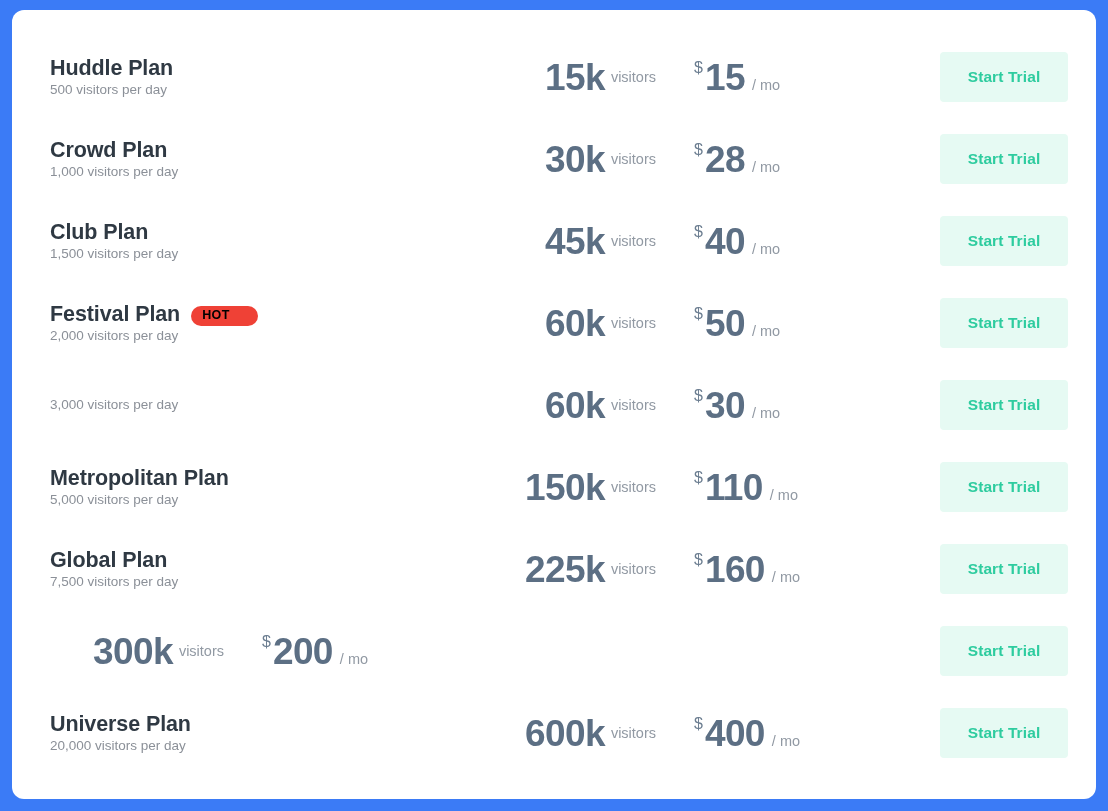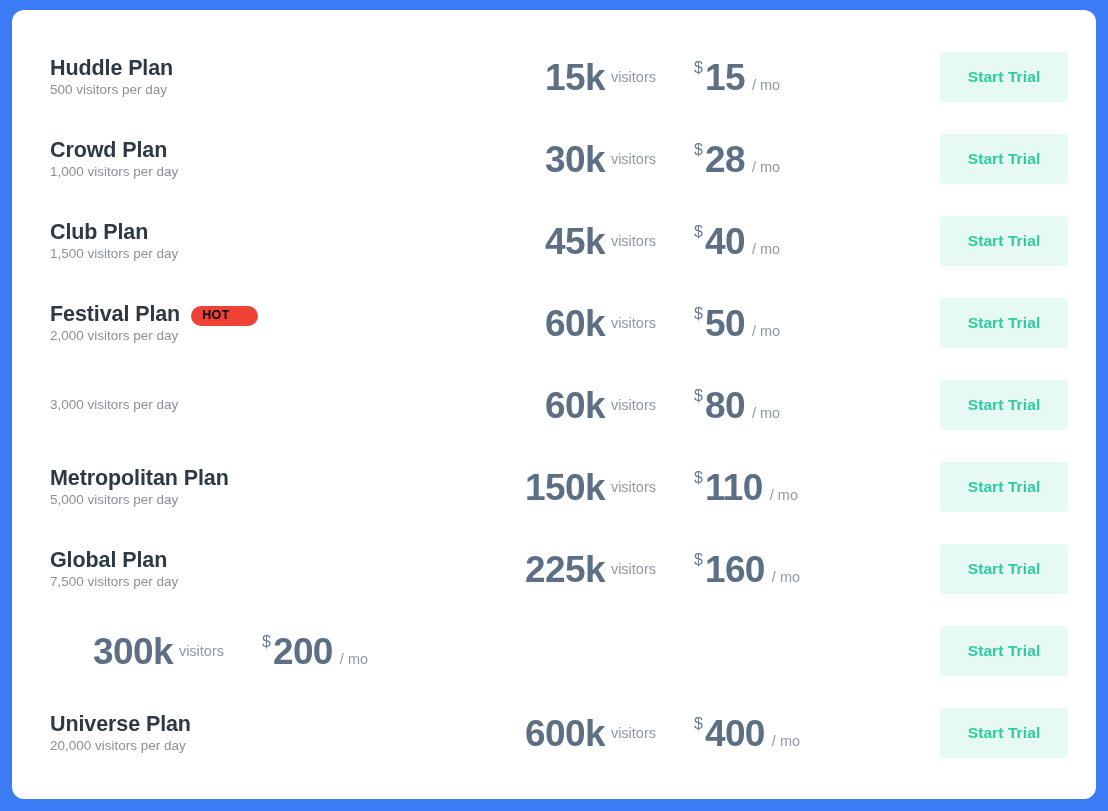--- a/index.html
+++ b/index.html
@@ -264,21 +264,21 @@
       <div class="plan-row">
         <div class="col-plan">
           <div class="plan-sub">3,000 visitors per day</div>
         </div>
         <div class="col-visitors">
           <span class="visitors-value">60k</span>
           <span class="visitors-label">visitors</span>
         </div>
         <div class="col-price">
           <span class="price-currency">$</span>
-          <span class="price-value">80</span>
+          <span class="price-value">30</span>
           <span class="price-period">/ mo</span>
         </div>
         <div class="col-action">
           <button class="trial-button">Start Trial</button>
         </div>
       </div>
       <div class="plan-row">
         <div class="col-plan">
           <div class="plan-title-line">
             <span class="plan-name">Metropolitan Plan</span>

